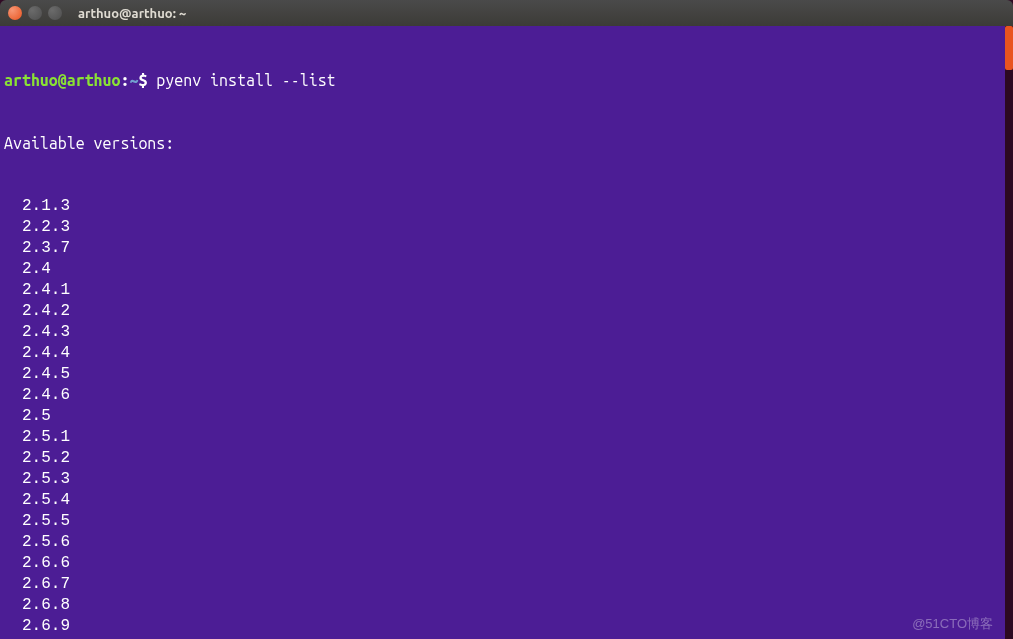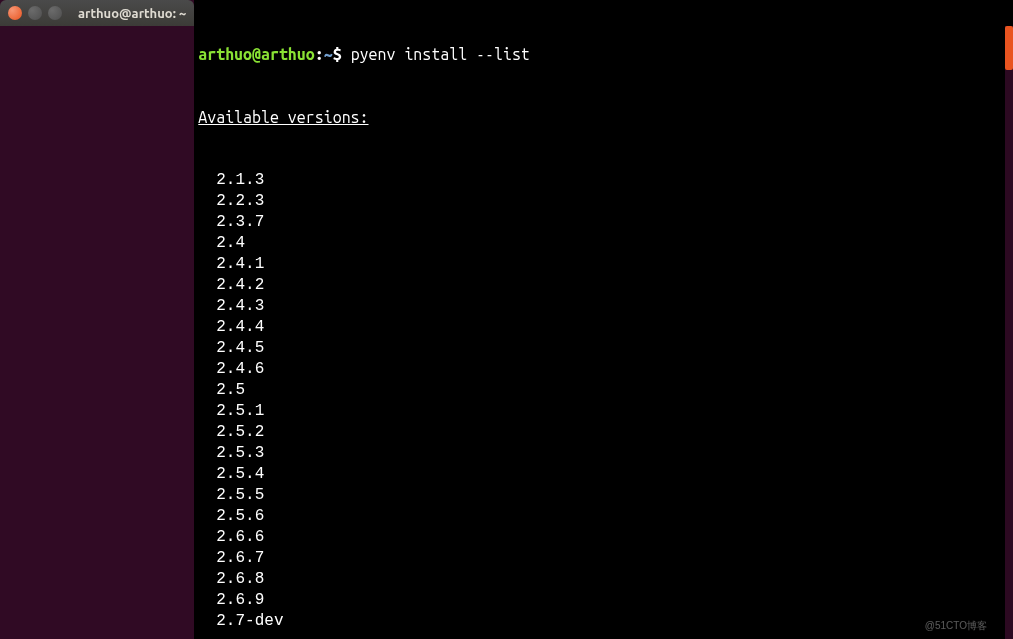--- a/index.html
+++ b/index.html
@@ -12,21 +12,21 @@
       background: #f0f0f0;
       width: 1013px;
       height: 639px;
       overflow: hidden;
       position: relative;
     }
     .window {
       width: 1013px;
       height: 639px;
       display: flex;
-      flex-direction: row;
+      flex-direction: column;
       background: #300a24;
     }
     .titlebar {
       height: 26px;
       background: linear-gradient(to bottom, #4a4a4a 0%, #3c3b37 100%);
       display: flex;
       align-items: center;
       padding: 0 8px;
       gap: 6px;
       border-top-left-radius: 6px;
@@ -54,21 +54,21 @@
     }
     .title-text {
       color: #dfdbd2;
       font-family: Ubuntu, sans-serif;
       font-size: 13px;
       font-weight: bold;
       margin-left: 10px;
     }
     .terminal {
       flex: 1;
-      background: #000000;
+      background: #4c1d95;
       color: #ffffff;
       font-size: 16px;
       line-height: 21px;
       padding: 2px 4px;
       overflow: hidden;
       position: relative;
       white-space: pre;
     }
     .prompt-user {
       color: #8ae234;
@@ -80,21 +80,20 @@
     }
     .prompt-sep {
       color: #ffffff;
       font-weight: bold;
     }
     .command {
       color: #ffffff;
     }
     .output-header {
       color: #ffffff;
-      text-decoration: underline;
     }
     .version-line {
       color: #ffffff;
       padding-left: 18px;
       font-family: Liberation Mono, monospace;
     }
     .scrollbar {
       position: absolute;
       right: 0;
       top: 26px;
@@ -107,24 +106,24 @@
       right: 0;
       width: 8px;
       height: 44px;
       top: 0;
       background: #e95420;
       border-radius: 2px;
     }
     .watermark {
       position: absolute;
       bottom: 6px;
-      right: 26px;
+      right: 20px;
       color: rgba(255,255,255,0.35);
       font-family: sans-serif;
-      font-size: 10px;
+      font-size: 13px;
     }
   </style>
 </head>
 <body>
 
 <div class="window">
   <div class="titlebar">
     <div class="window-btn btn-close"></div>
     <div class="window-btn btn-min"></div>
     <div class="window-btn btn-max"></div>

